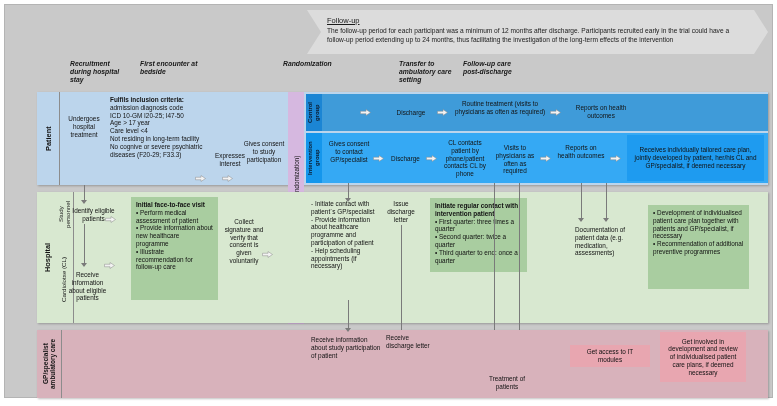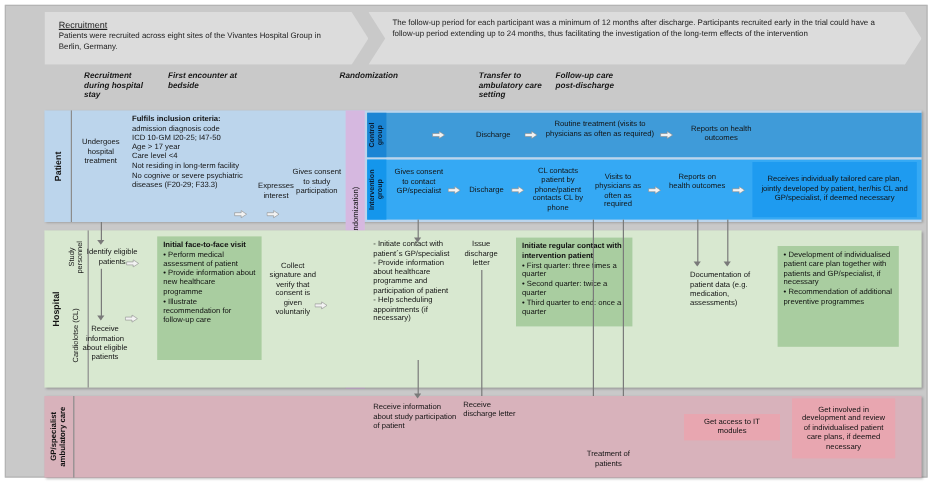--- a/index.html
+++ b/index.html
@@ -188,29 +188,24 @@
     width: 11px; height: 7px;
   }
   .harrow svg { display:block; width: 11px; height: 7px; }
 </style>
 </head>
 <body>
 
 <div id="canvas">
   <div class="frame"></div>
 
-  <div class="banner chev" style="left:37px; top:10px; width:270px; height:44px;">
-    <div class="inner">
-      <div class="b-title">Recruitment</div>
-      <div class="b-text">Patients were recruited across eight sites of the Vivantes Hospital Group in Berlin, Germany.</div>
-    </div>
-  </div>
 
   <div class="banner chev-in" style="left:307px; top:10px; width:461px; height:44px;">
     <div class="inner" style="padding-left:20px;">
+      <div class="b-title">Follow-up</div>
       <div class="b-text">The follow-up period for each participant was a minimum of 12 months after discharge. Participants recruited early in the trial could have a follow-up period extending up to 24 months, thus facilitating the investigation of the long-term effects of the intervention</div>
     </div>
   </div>
 
   <div class="phase" style="left:70px; top:60px; width:60px;">Recruitment during hospital stay</div>
   <div class="phase" style="left:140px; top:60px; width:70px;">First encounter at bedside</div>
   <div class="phase" style="left:283px; top:60px; width:80px;">Randomization</div>
   <div class="phase" style="left:399px; top:60px; width:60px;">Transfer to ambulatory care setting</div>
   <div class="phase" style="left:463px; top:60px; width:60px;">Follow-up care post-discharge</div>
 

